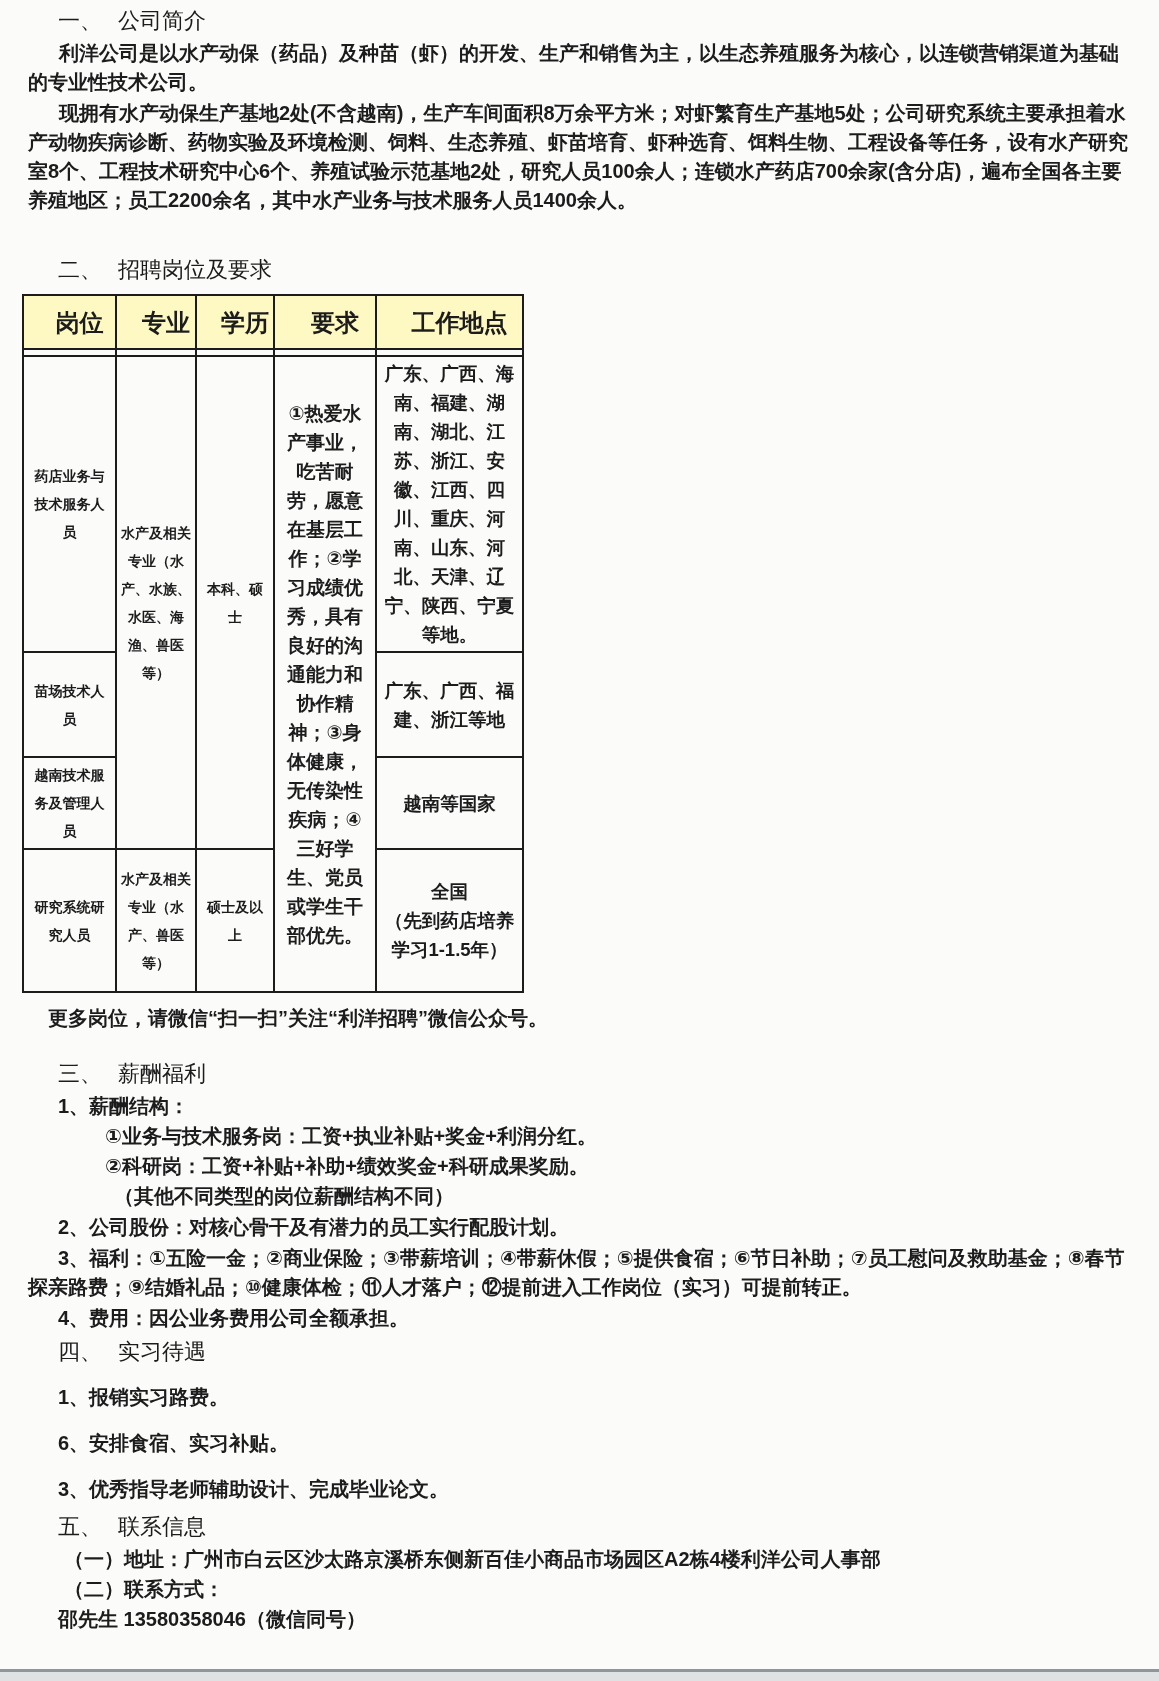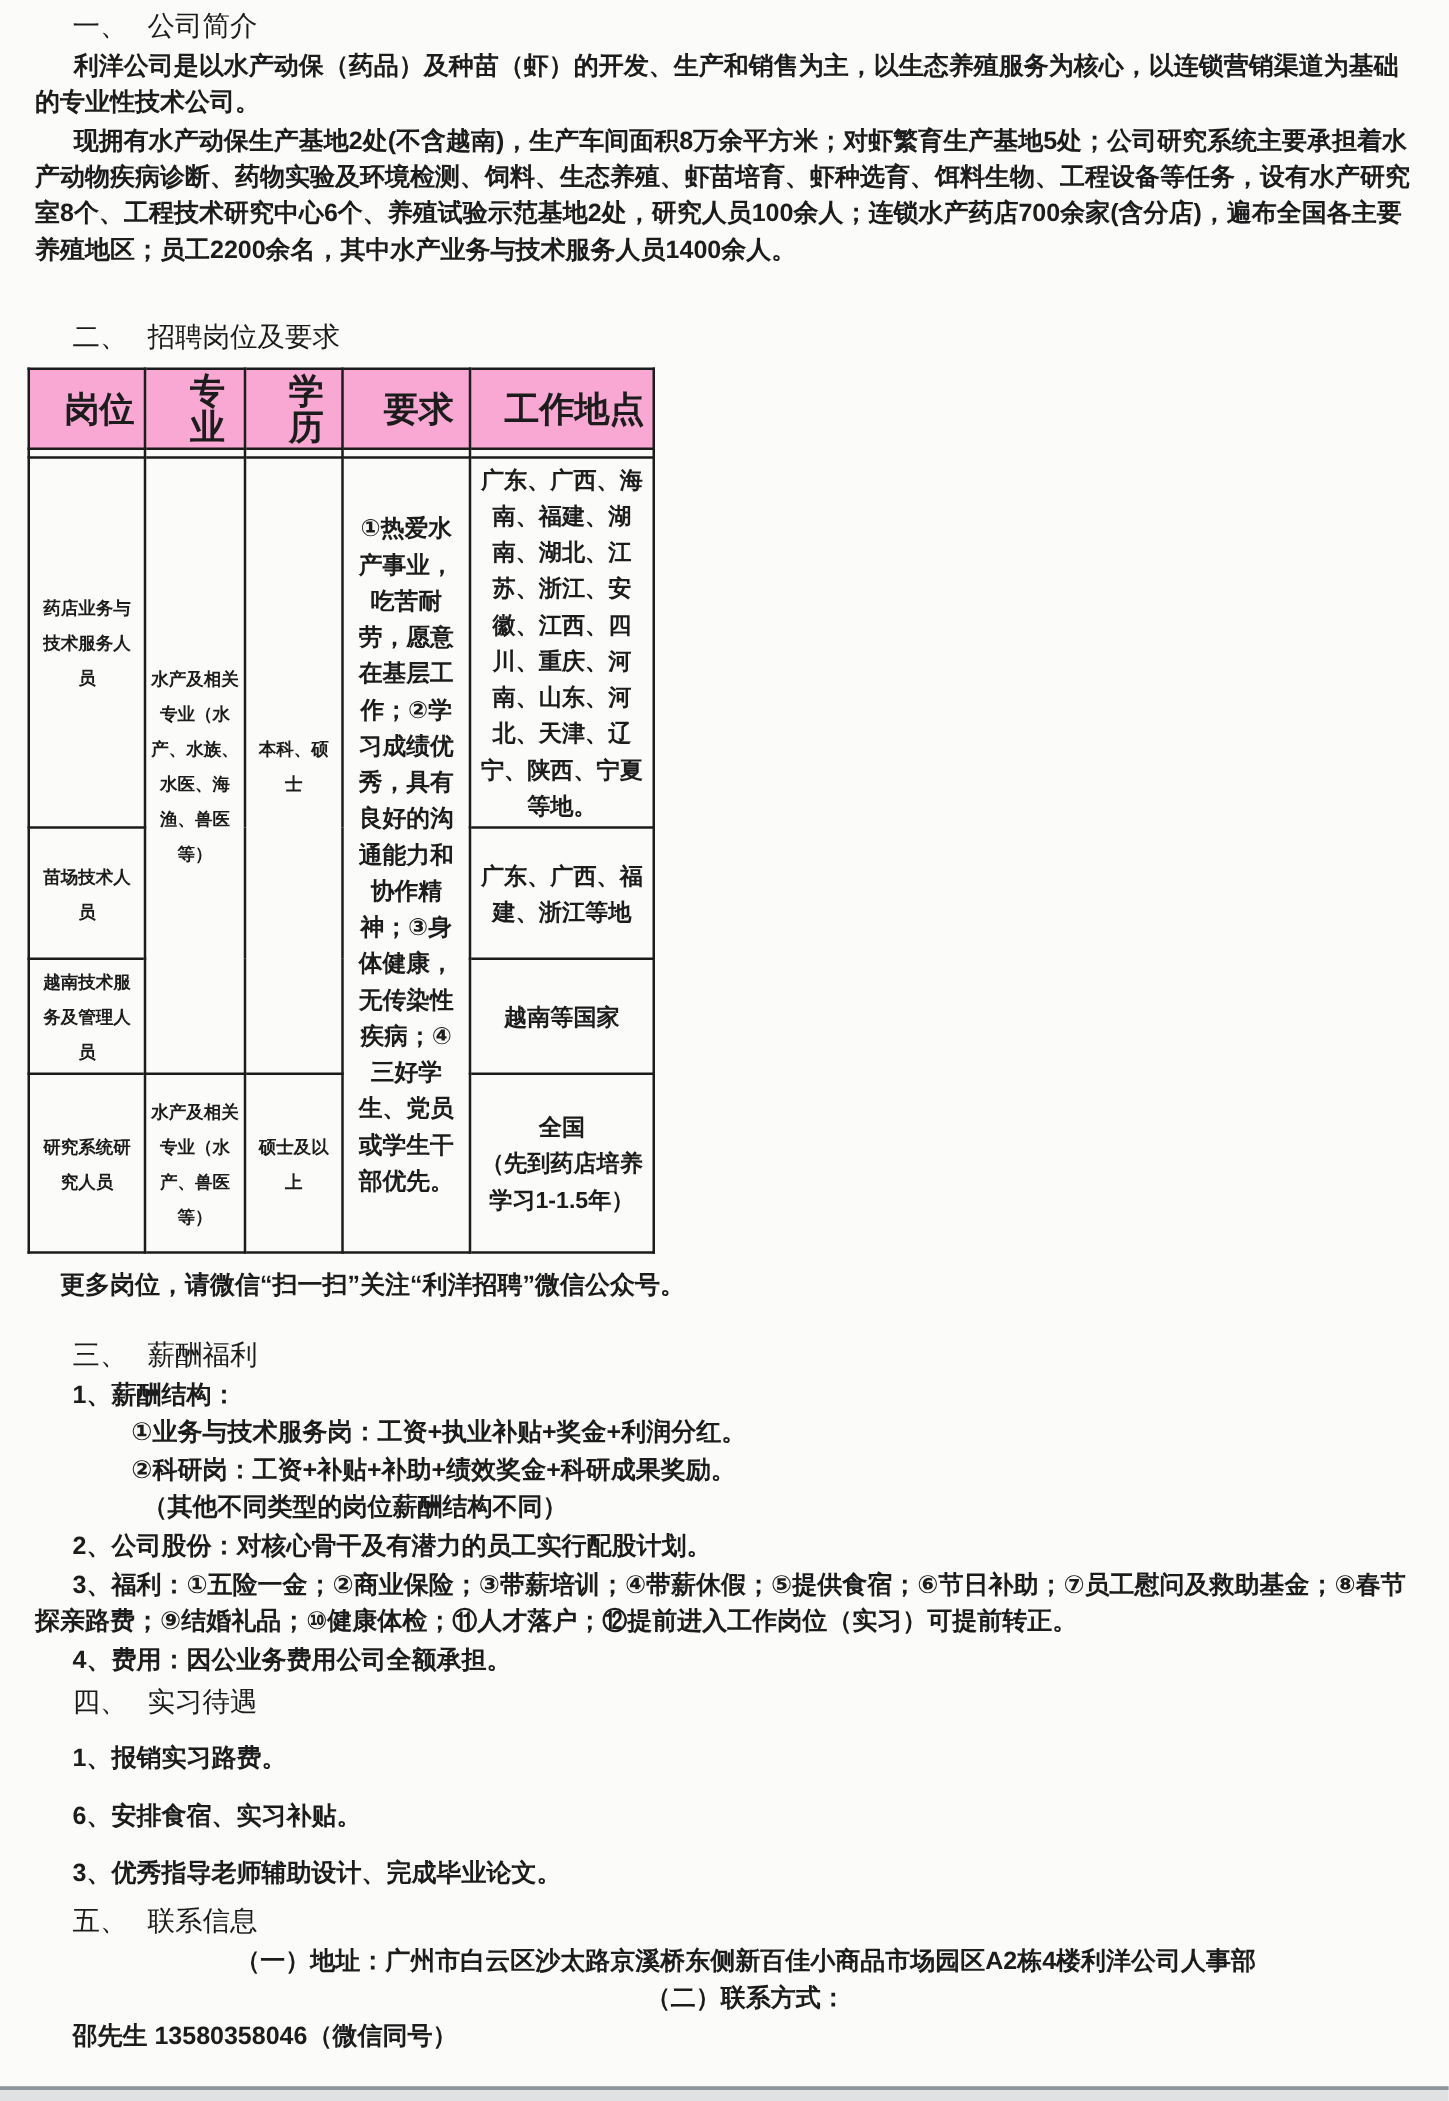--- a/index.html
+++ b/index.html
@@ -12,36 +12,36 @@
   .doc{padding:6px 30px 0 28px;}
   .sec-head{font-size:22px;line-height:29px;font-weight:400;margin:0 0 4px 30px;}
   .sec-head .num{margin-right:16px;}
   p.para{margin:2px 0 0 0;text-indent:1.55em;}
   
   table.recruit{border-collapse:collapse;table-layout:fixed;width:502px;margin:10px 0 0 -6px;}
   table.recruit th,table.recruit td{
     border:2px solid #1c1c1c;text-align:center;vertical-align:middle;
     padding:2px 4px;font-weight:600;
   }
-  table.recruit th{background:#f9a8d4;height:48px;font-weight:700;font-size:28px;padding-left:24px;}
+  table.recruit th{background:#fef9c3;height:48px;font-weight:700;font-size:24px;padding-left:24px;}
   tr.spacer td{height:5px;padding:0;}
   td.cell{font-size:14px;line-height:28px;}
   td.req-cell{font-size:19px;line-height:29px;}
   td.loc-cell{font-size:18.5px;line-height:29px;white-space:pre-line;}
   tr.r1{height:238px;} tr.r2{height:105px;} tr.r3{height:92px;} tr.r4{height:143px;}
   
   .note{font-weight:700;margin:10px 0 8px 20px;line-height:30px;}
   
   .mt-s3{margin-top:26px;} .mt-s4{margin-top:4px;} .mt-s5{margin-top:8px;}
   .item{margin:2px 0 0 0;text-indent:1.5em;}
   .subitem{margin:1px 0 0 0;text-indent:3.85em;}
   .subnote{margin:1px 0 0 0;text-indent:4.3em;}
   .s4 .item{margin-top:17px;}
   .contact-line{margin:1px 0 0 0;text-indent:1.5em;}
-  .contact-line.paren{text-indent:1.8em;text-align:center;}
+  .contact-line.paren{text-indent:1.8em;}
   .bottom-bar{
     position:absolute;left:0;right:0;bottom:0;height:9px;
     background:#dfe1e3;border-top:3px solid #8e959b;
   }
 </style>
 </head>
 <body>
 
 <div class="doc">
 

